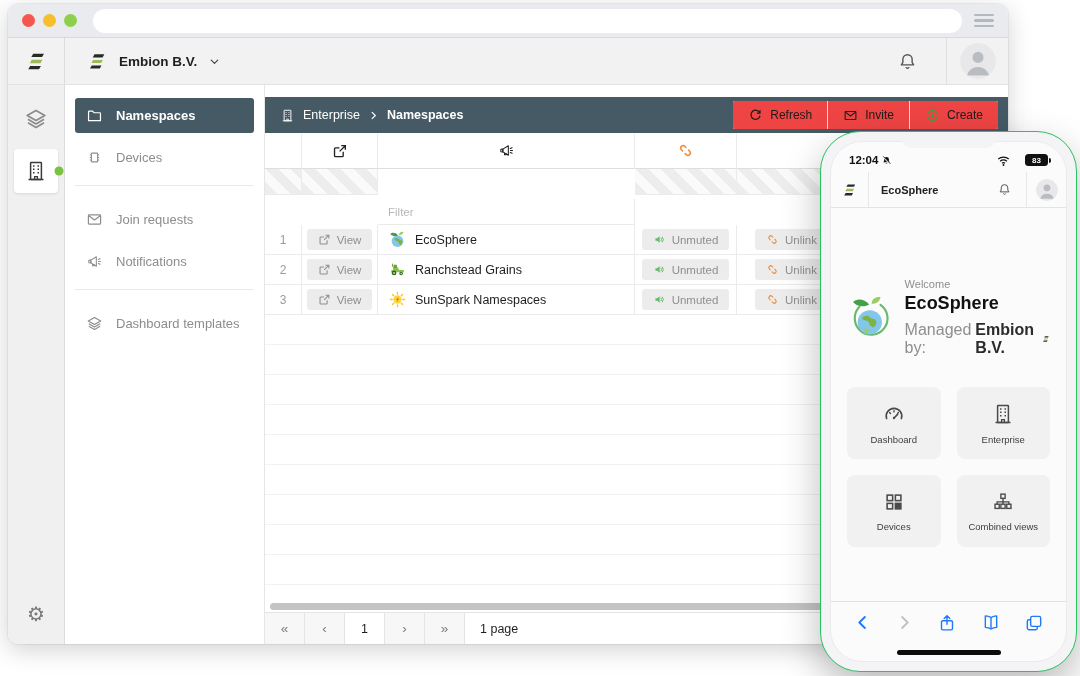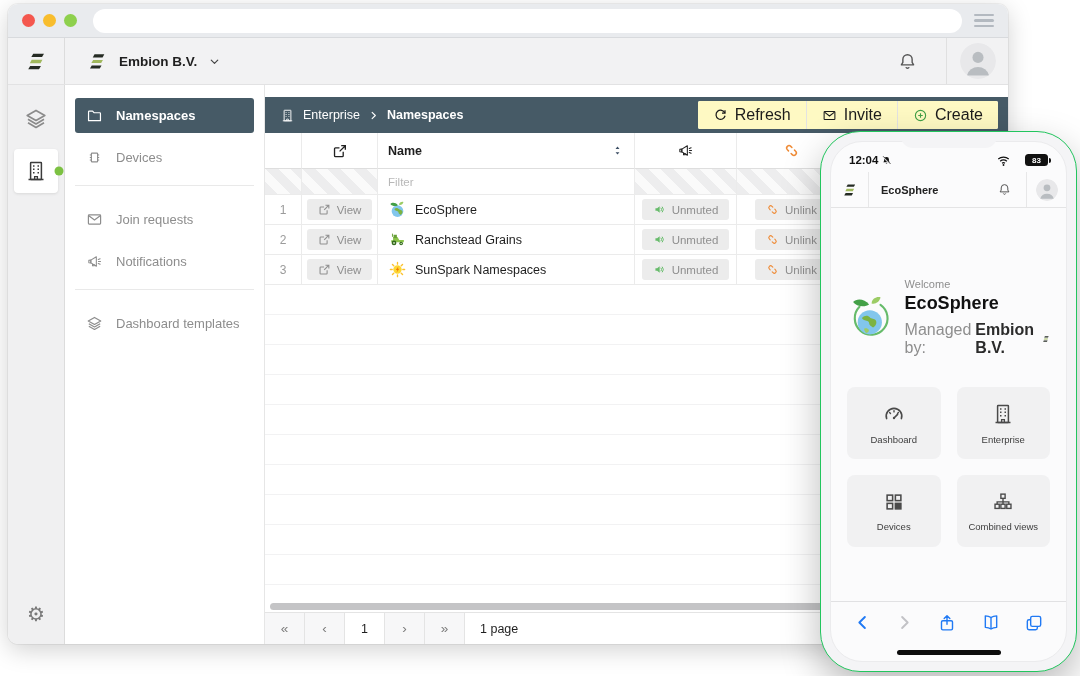--- a/index.html
+++ b/index.html
@@ -54,34 +54,34 @@
   .s-div { height:1px; background:#e9e9e9; margin:10px 10px 16px; }
 
   
   .main { flex:1; display:flex; flex-direction:column; min-width:0; background:#fff; }
   .main-gap { height:12px; flex:0 0 12px; }
   .crumb { height:36px; flex:0 0 36px; background:#465a66; color:#fff; display:flex;
     align-items:center; padding:0 10px 0 15px; gap:8px; font-size:12.5px; }
   .crumb .cur { font-weight:bold; }
   .crumb-actions { margin-left:auto; display:flex; background:#fff; border-radius:2px;
     height:28px; align-items:stretch; color:#1c1c1c; overflow:hidden; }
-  .act-btn { display:flex; align-items:center; gap:7px; padding:0 15px; font-size:16px;
-    border-right:1px solid #e2e2e2; cursor:pointer; background:#fef9c3; }
+  .act-btn { display:flex; align-items:center; gap:7px; padding:0 15px; font-size:12px;
+    border-right:1px solid #e2e2e2; cursor:pointer; background:#ef4444; }
   .act-btn:last-child { border-right:none; }
 
   .table { flex:1; min-height:0; display:flex; flex-direction:column; font-size:12.5px; }
   .trow { display:grid; grid-template-columns:37px 76px 257px 102px 110px 1fr; }
   .tc { border-right:1px solid #ebebeb; border-bottom:1px solid #ebebeb; display:flex;
     align-items:center; justify-content:center; min-width:0; }
   .trow .tc:last-child { border-right:none; }
   .th .tc { height:36px; font-weight:bold; color:#1f1f1f; border-bottom-color:#dedede; }
   .tc.name-c { justify-content:flex-start; padding:0 10px; }
   .th .name-c { justify-content:space-between; }
   .tf .tc { height:26px; background:repeating-linear-gradient(45deg,#ededee 0 9px,#fafafa 9px 18px); }
-  .tf .name-c { background:#fff; padding:0 4px; }
+  .tf .name-c { background:#fff; padding:0 4px;margin-top:30px; }
   .filter-in { width:100%; border:none; outline:none; font-size:11.5px; padding:0 6px; color:#444; }
   .filter-in::placeholder { color:#b8b8b8; }
   .tr .tc { height:30px; }
   .num { color:#9b9b9b; font-size:12px; }
   .gbtn { display:inline-flex; align-items:center; gap:6px; background:#ececec; border-radius:3px;
     padding:4px 11px; font-size:11.5px; color:#8f8f8f; cursor:pointer; white-space:nowrap; }
   .name-txt { font-size:12.5px; color:#1e1e1e; margin-left:8px; white-space:nowrap; overflow:hidden; }
   .empty-rows { flex:1; background:repeating-linear-gradient(to bottom,#fff 0 29px,#f2f2f3 29px 30px); }
 
   .hscroll { height:11px; flex:0 0 11px; display:flex; align-items:center; padding:0 5px; }
@@ -432,26 +432,20 @@
         </div>
 
         <div class="table">
           <div class="trow th">
             <div class="tc"></div>
             <div class="tc">
               <svg width="16" height="16" style="color:#222">
                   <use href="#i-ext"></use>
                 </svg>
             </div>
-            <div class="tc name-c">
-              <span>Name</span>
-              <svg width="13" height="13" style="color:#3b4d63">
-                  <use href="#i-sort"></use>
-                </svg>
-            </div>
             <div class="tc">
               <svg width="17" height="17" style="color:#222">
                   <use href="#i-mega"></use>
                 </svg>
             </div>
             <div class="tc">
               <svg width="17" height="17" style="color:#ef8c38">
                   <use href="#i-unlink"></use>
                 </svg>
             </div>

